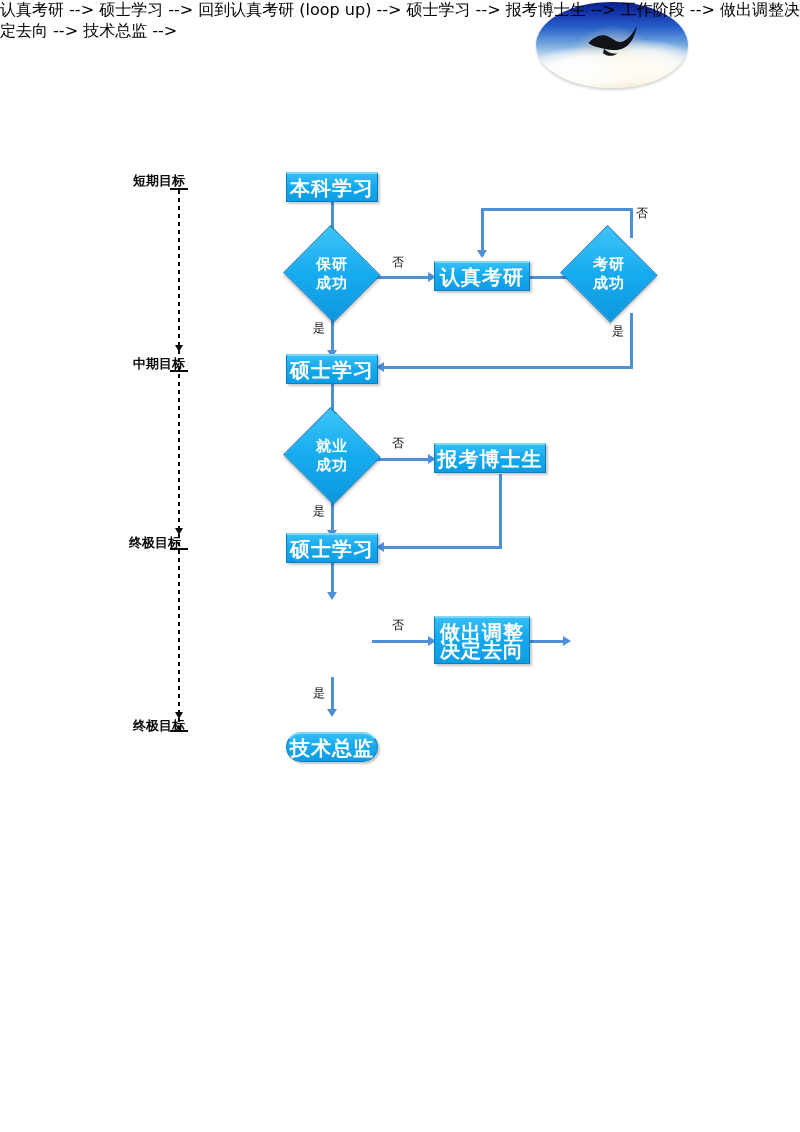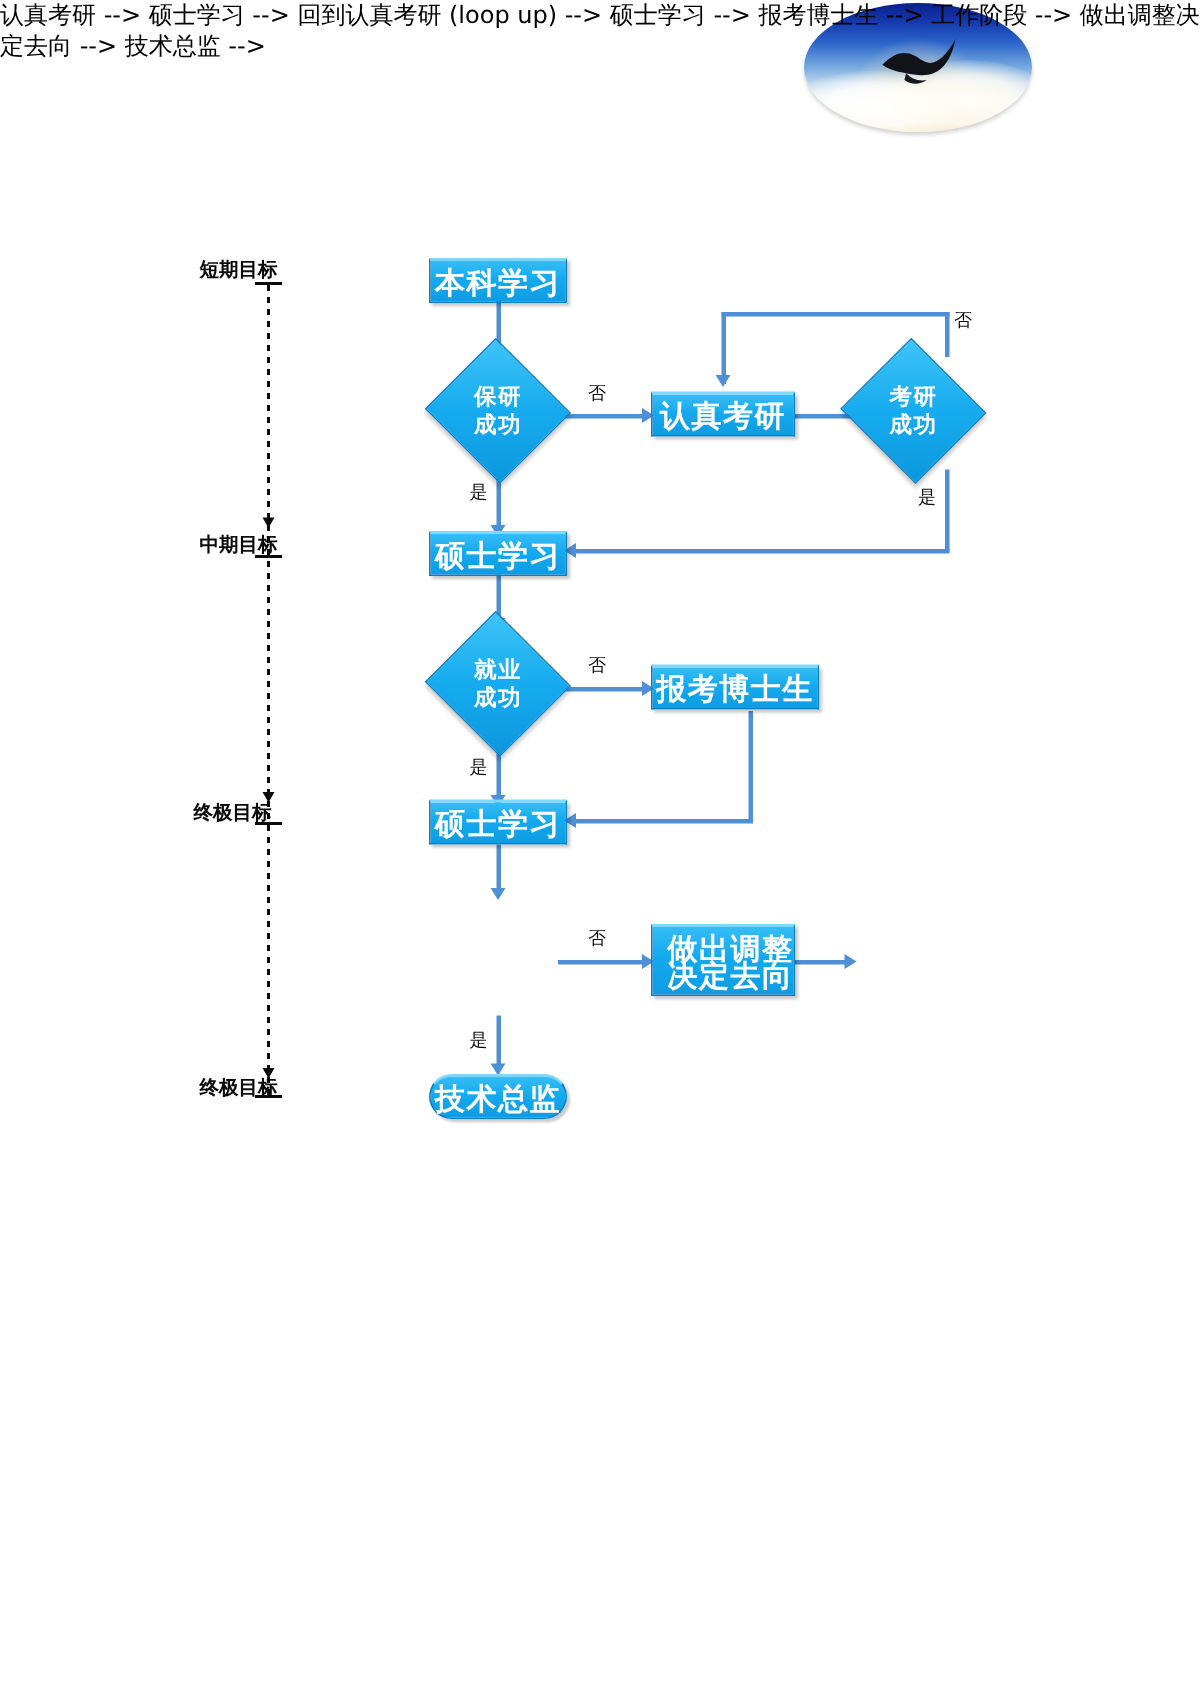--- a/index.html
+++ b/index.html
@@ -339,23 +339,23 @@
 
   <div class="node rect" style="left:434px; top:443px; width:112px; height:30px;">
     <span>报考博士生</span>
   </div>
 
   <div class="node rect" style="left:286px; top:533px; width:92px; height:30px;">
     <span>硕士学习</span>
   </div>
 
 
-  <div class="node rect" style="left:434px; top:616px; width:96px; height:48px; flex-direction:column;align-items:flex-end;">
+  <div class="node rect" style="left:434px; top:616px; width:96px; height:48px; flex-direction:column;">
     <span>做出调整</span>
     <span>决定去向</span>
   </div>
 
 
-  <div class="node rect" style="left:286px; top:716px; width:92px; height:30px;border-radius:15px;">
+  <div class="node rect" style="left:286px; top:732px; width:92px; height:30px;border-radius:15px;">
     <span>技术总监</span>
   </div>
 
 </div>
 
 </body></html>

